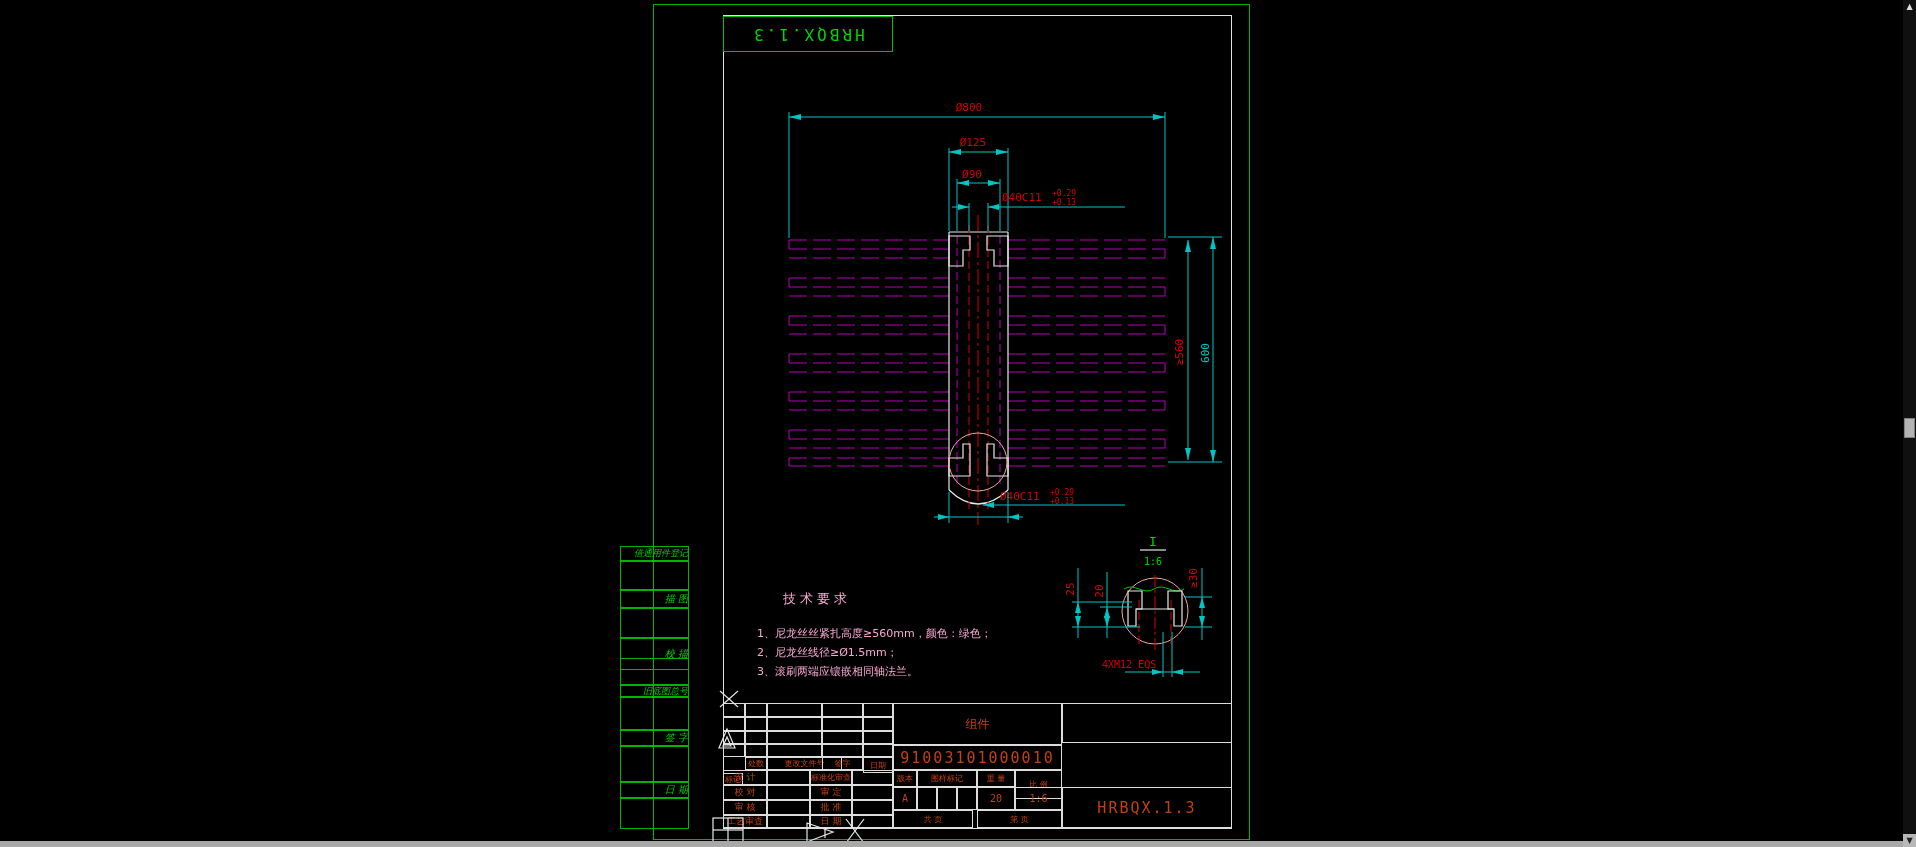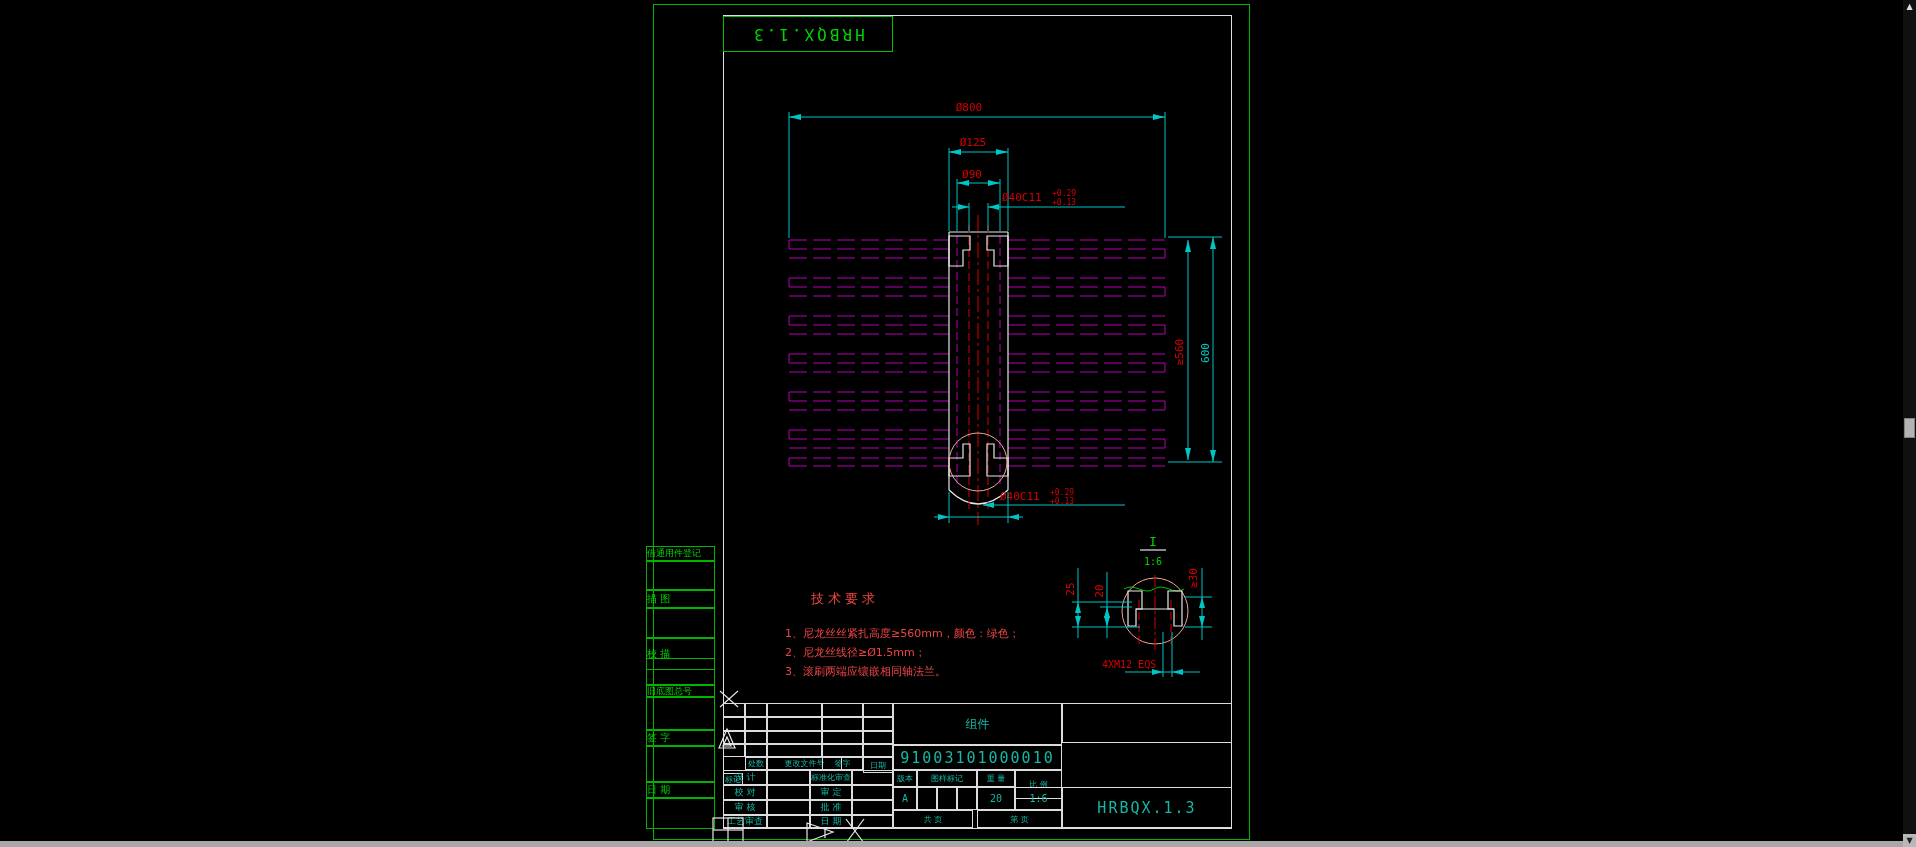--- a/index.html
+++ b/index.html
@@ -7,29 +7,29 @@
           font-family:"DejaVu Sans","Liberation Sans",sans-serif;}
   .abs{position:absolute;box-sizing:border-box;}
   
   .sheet-outer{left:653px;top:4px;width:597px;height:836px;border:1px solid #00b400;}
   .sheet-inner{left:723px;top:15px;width:509px;height:814px;border:1px solid #e0e0e0;}
   
   .top-titlebox{left:723px;top:16px;width:170px;height:36px;border:1px solid #00c000;
     display:flex;align-items:center;justify-content:center;}
   .top-titlebox span{transform:rotate(180deg);color:#00d400;font:16px "DejaVu Sans Mono",monospace;letter-spacing:3px;}
   
-  .mbox{position:absolute;left:646px;width:69px;border:1px solid #00b400;box-sizing:border-box;
-    color:#00d400;display:flex;align-items:center;justify-content:flex-start;font-size:9px;white-space:nowrap;overflow:hidden;}
-  
-  .techreq{left:757px;top:590px;width:260px;color:#ef4444;margin-left:28px;}
+  .mbox{position:absolute;left:620px;width:69px;border:1px solid #00b400;box-sizing:border-box;
+    color:#00d400;display:flex;align-items:center;justify-content:flex-end;font-size:9px;white-space:nowrap;overflow:hidden;font-style:italic;}
+  
+  .techreq{left:757px;top:590px;width:260px;color:#f9a8d4;}
   .tr-title{font-size:13px;margin-left:26px;margin-bottom:16px;letter-spacing:4px;}
   .tr-item{font-size:11px;line-height:19px;white-space:nowrap;}
   
   .tblock{left:723px;top:703px;width:509px;height:125px;}
-  .cell{position:absolute;border:1px solid #dcdcdc;box-sizing:border-box;color:#14b8a6;
+  .cell{position:absolute;border:1px solid #dcdcdc;box-sizing:border-box;color:#c2410c;
     display:flex;align-items:center;justify-content:center;overflow:hidden;white-space:nowrap;font-size:8px;}
   .f9{font-size:9px;}.f10{font-size:10px;}.f12{font-size:12px;}.f13{font-size:13px;}
   .mono{font-family:"DejaVu Sans Mono",monospace;}
   .partno{font-size:15px;letter-spacing:2px;}
   
   svg.draw{position:absolute;left:0;top:0;pointer-events:none;}
   .cy{stroke:#00c5c5;stroke-width:1;fill:none;}
   .wh{stroke:#e8e8e8;stroke-width:1.2;fill:none;}
   .gn{stroke:#00c800;stroke-width:1;fill:none;}
   .sal{stroke:#f0a898;stroke-width:1;fill:none;}

